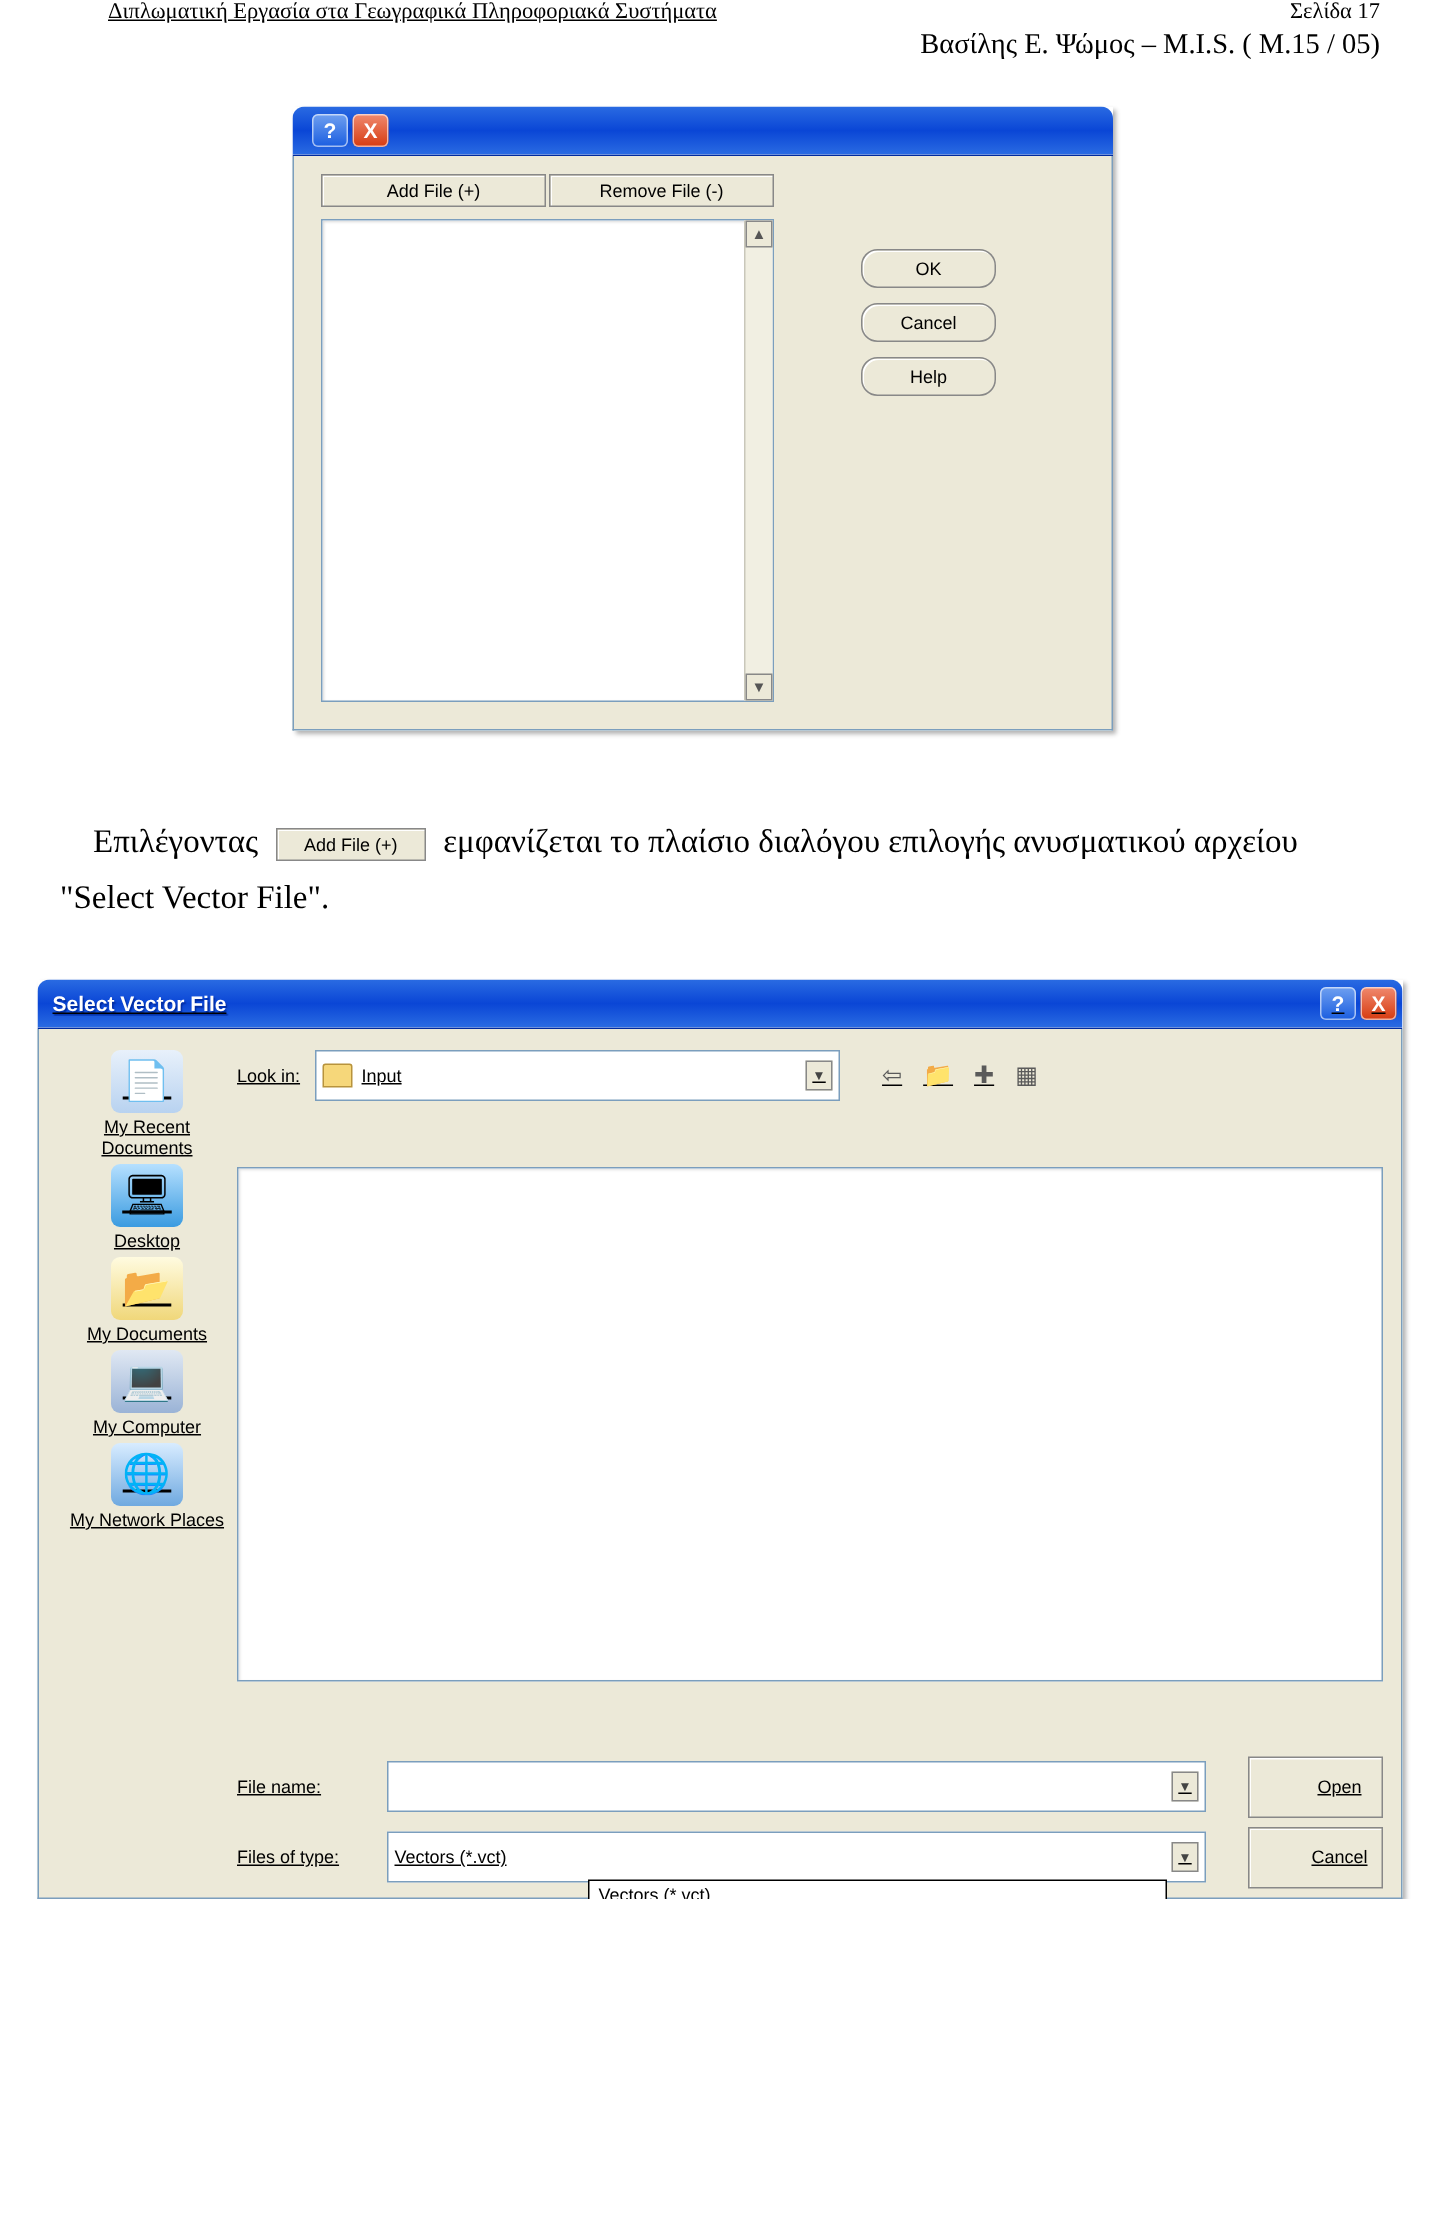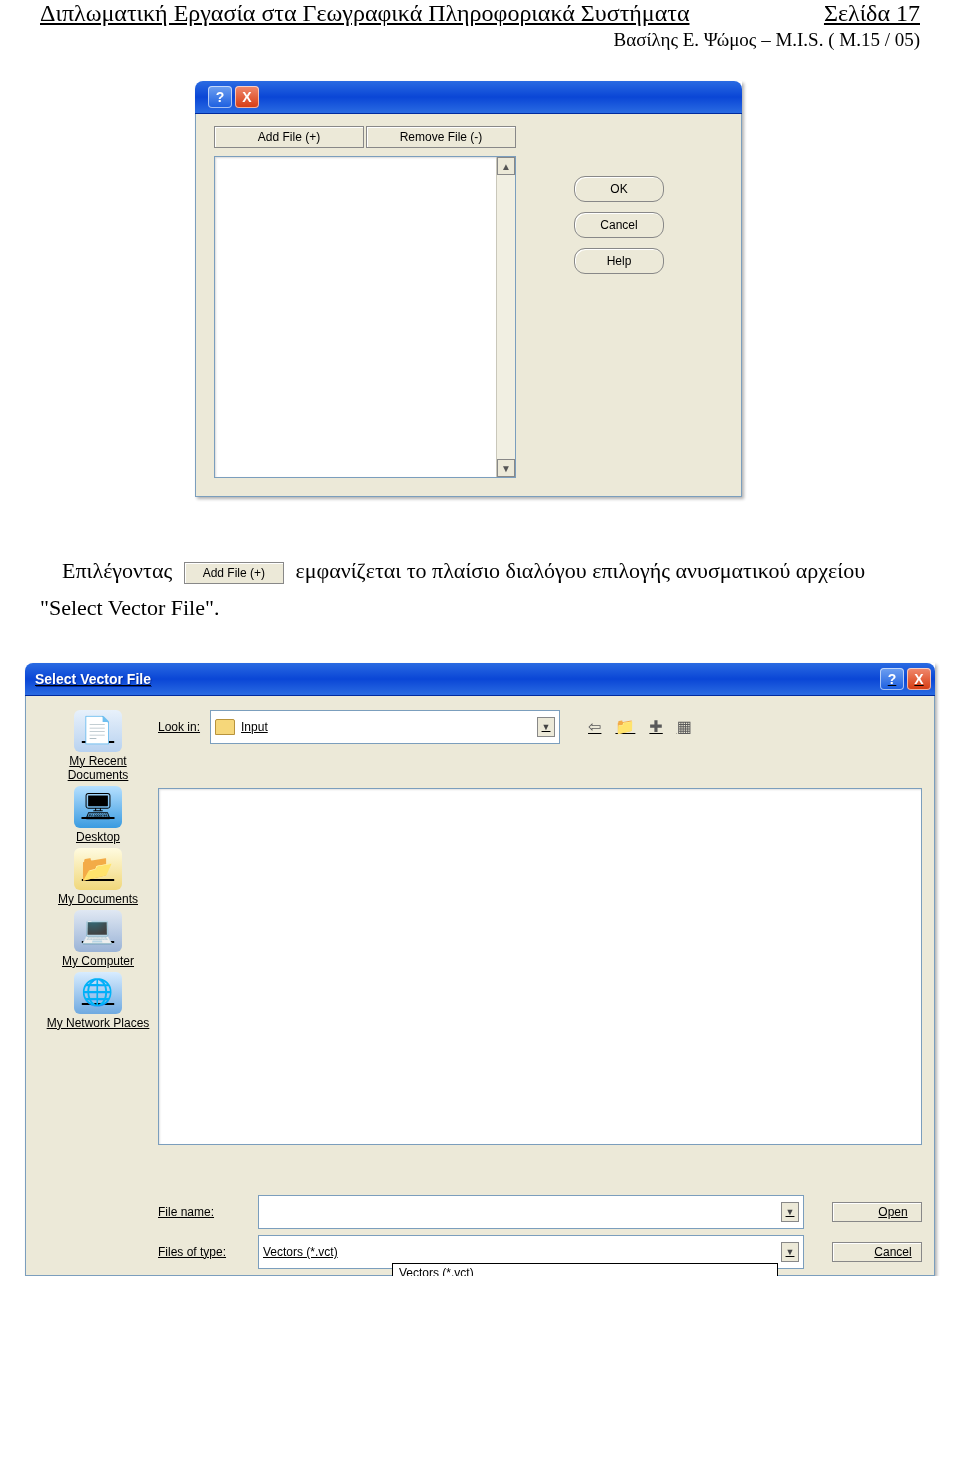--- a/index.html
+++ b/index.html
@@ -8,24 +8,25 @@
     background: #fff;
     font-family: "Times New Roman", serif;
     width: 960px;
   }
   .page-header {
     padding: 0 40px;
   }
   .header-row {
     display: flex;
     justify-content: space-between;
-    font-size: 24px;
+    font-size: 15px;
+    margin-left: 32px;
   }
   .header-title { text-decoration: underline; }
-  .header-page { text-decoration: underline; }
+  .header-page { }
   .header-sub {
     text-align: right;
     font-size: 19px;
     margin-top: 2px;
   }
 
   
   .dlg1 {
     width: 547px;
     margin: 30px 0 0 195px;
@@ -168,21 +169,21 @@
   .nav-icons { display:flex; gap:14px; margin-left:18px; font-size:16px; color:#5a5a5a;}
   .nav-icons span { cursor:pointer; }
   .filepane {
     flex:1; background:#fff; border:1px solid #7b9ebd;
     box-shadow: inset 1px 1px 2px rgba(0,0,0,.12);
   }
   .bottom-rows { margin-top:14px; }
   .brow { display:flex; align-items:center; margin-bottom:6px; font-size:12px;}
   .brow label { width:100px; }
   .brow .combo { flex:1; }
-  .brow .win-btn { width:90px; height:20px; margin-left:28px;padding-left:32px;}
+  .brow .win-btn { width:90px; height:41px; margin-left:28px;padding-left:32px;}
   .dropdown-list {
     position:absolute;
     left: 366px;
     width: 384px;
     bottom: -62px;
     background:#fff;
     border:1px solid #000;
     font-size:12px;
     z-index:5;
   }

